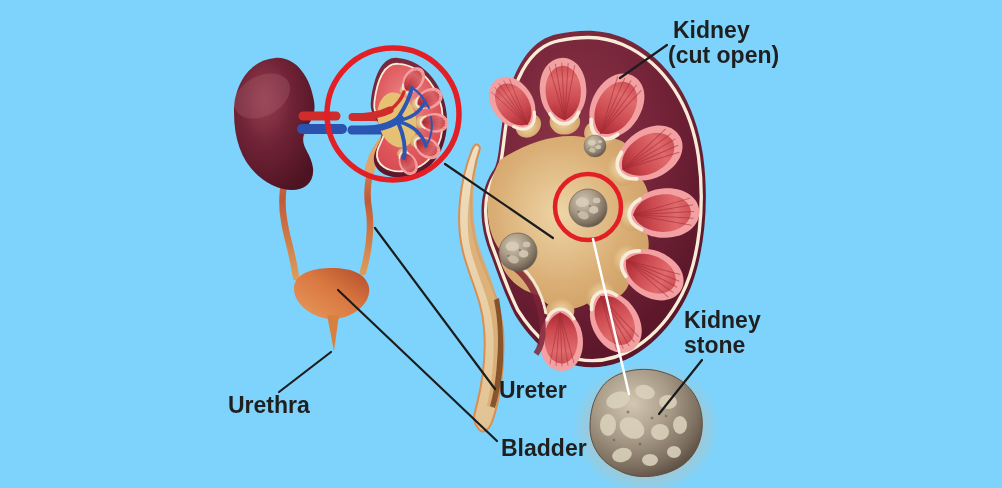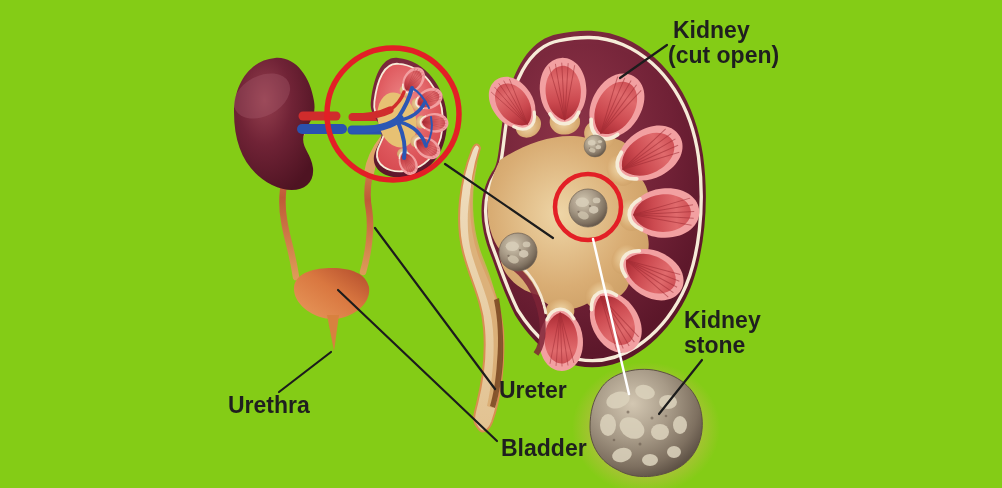--- a/index.html
+++ b/index.html
@@ -1,16 +1,16 @@
 <!DOCTYPE html>
 <html><head>
 <meta charset="utf-8">
 <style>
   html,body{margin:0;padding:0;background:#ffffff;}
-  .canvas{position:relative;width:1002px;height:488px;background:#84cc16;overflow:hidden;}
+  .canvas{position:relative;width:1002px;height:488px;background:#7dd3fc;overflow:hidden;}
   svg{display:block;width:1002px;height:488px;}
   .lbl{font-family:"Liberation Sans","DejaVu Sans",sans-serif;font-weight:600;font-size:23px;}
 </style>
 </head>
 <body>
 
 <div class="canvas">
 <svg viewBox="0 0 1002 488">
   <defs>
     <radialGradient id="gWhole" cx="38%" cy="32%" r="75%">

